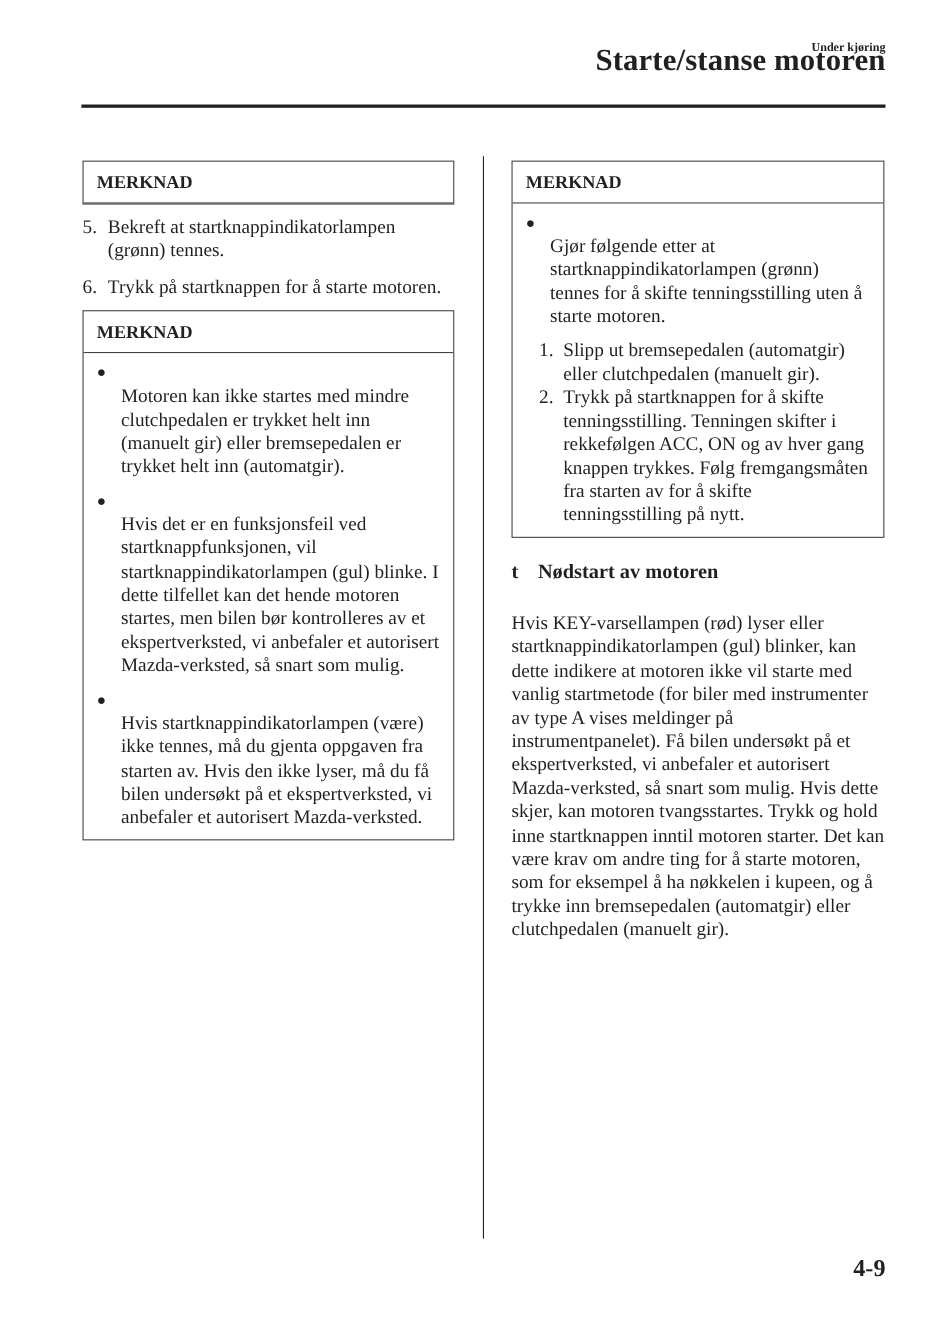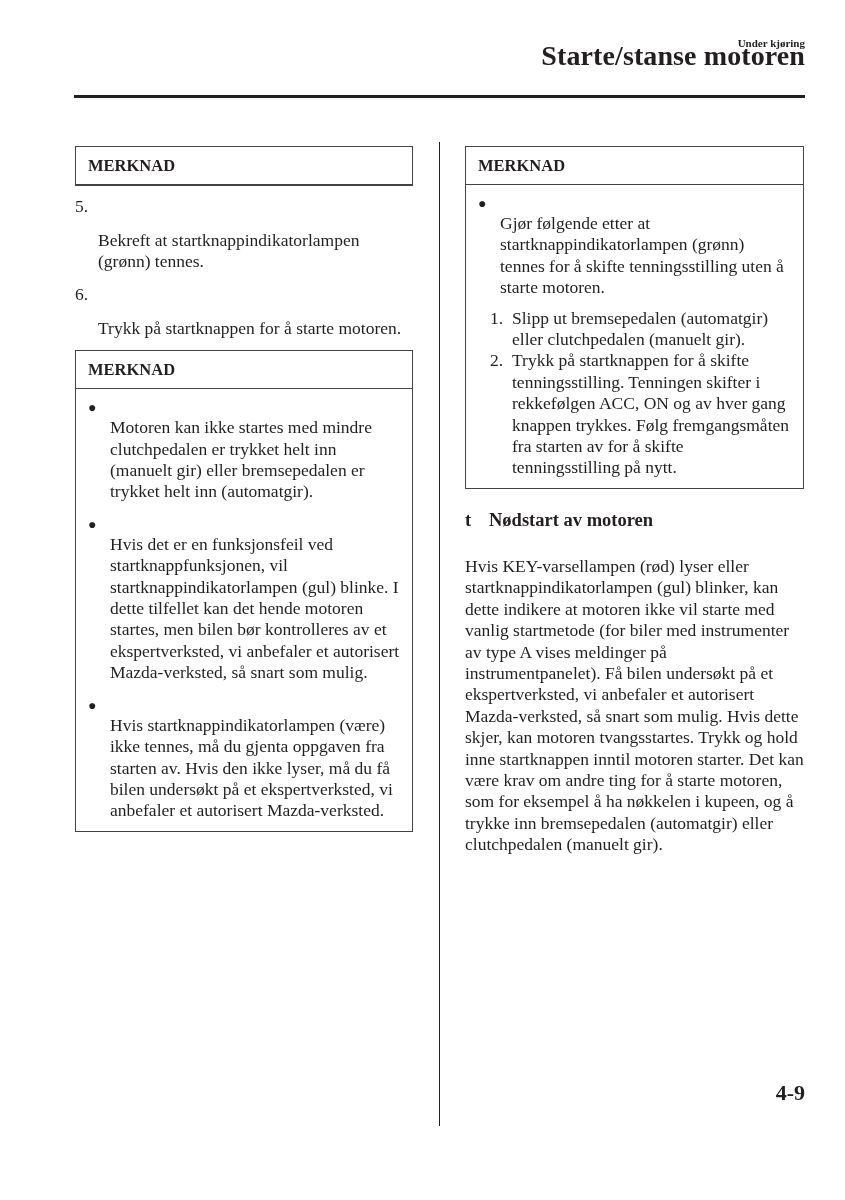--- a/index.html
+++ b/index.html
@@ -38,36 +38,36 @@
     .note-body { padding: 8px 12px 9px 12px; }
     .note-body p { margin: 0; }
     .bullet { display: flex; margin-bottom: 11px; }
     .bullet:last-child { margin-bottom: 0; }
     .bullet-mark { width: 22px; flex: none; font-size: 14px; line-height: 21.4px; }
     .bullet-text { flex: 1; margin-top: 20px; }
 
     .steps { margin: 10px 0 0 0; }
     .step { display: flex; margin-bottom: 11px; }
     .step-num { width: 23px; flex: none; }
-    .step-text { flex: 1; margin-top: 34px; }
+    .step-text { flex: 1; }
 
     .sub-steps { margin-top: 9px; padding-left: 12px; }
     .sub-step { display: flex; }
     .sub-num { width: 22px; flex: none; }
     .sub-text { flex: 1; }
 
     .subhead {
       margin-top: 19px; font-weight: bold; font-size: 18.5px; line-height: 24px;
       display: flex;
     }
     .subhead-icon { width: 24px; flex: none; font-weight: bold; }
     .body-para { margin-top: 24px; }
 
     .page-number {
-      position: absolute; right: 40px; top: 1080px;
+      position: absolute; right: 40px; top: 1140px;
       font-size: 22px; font-weight: bold;
     }
   </style>
 </head>
 <body>
 
 <div class="section-label">Under kjøring</div>
 <div class="page-title">Starte/stanse motoren</div>
 <div class="header-rule"></div>
 <div class="col-divider"></div>

